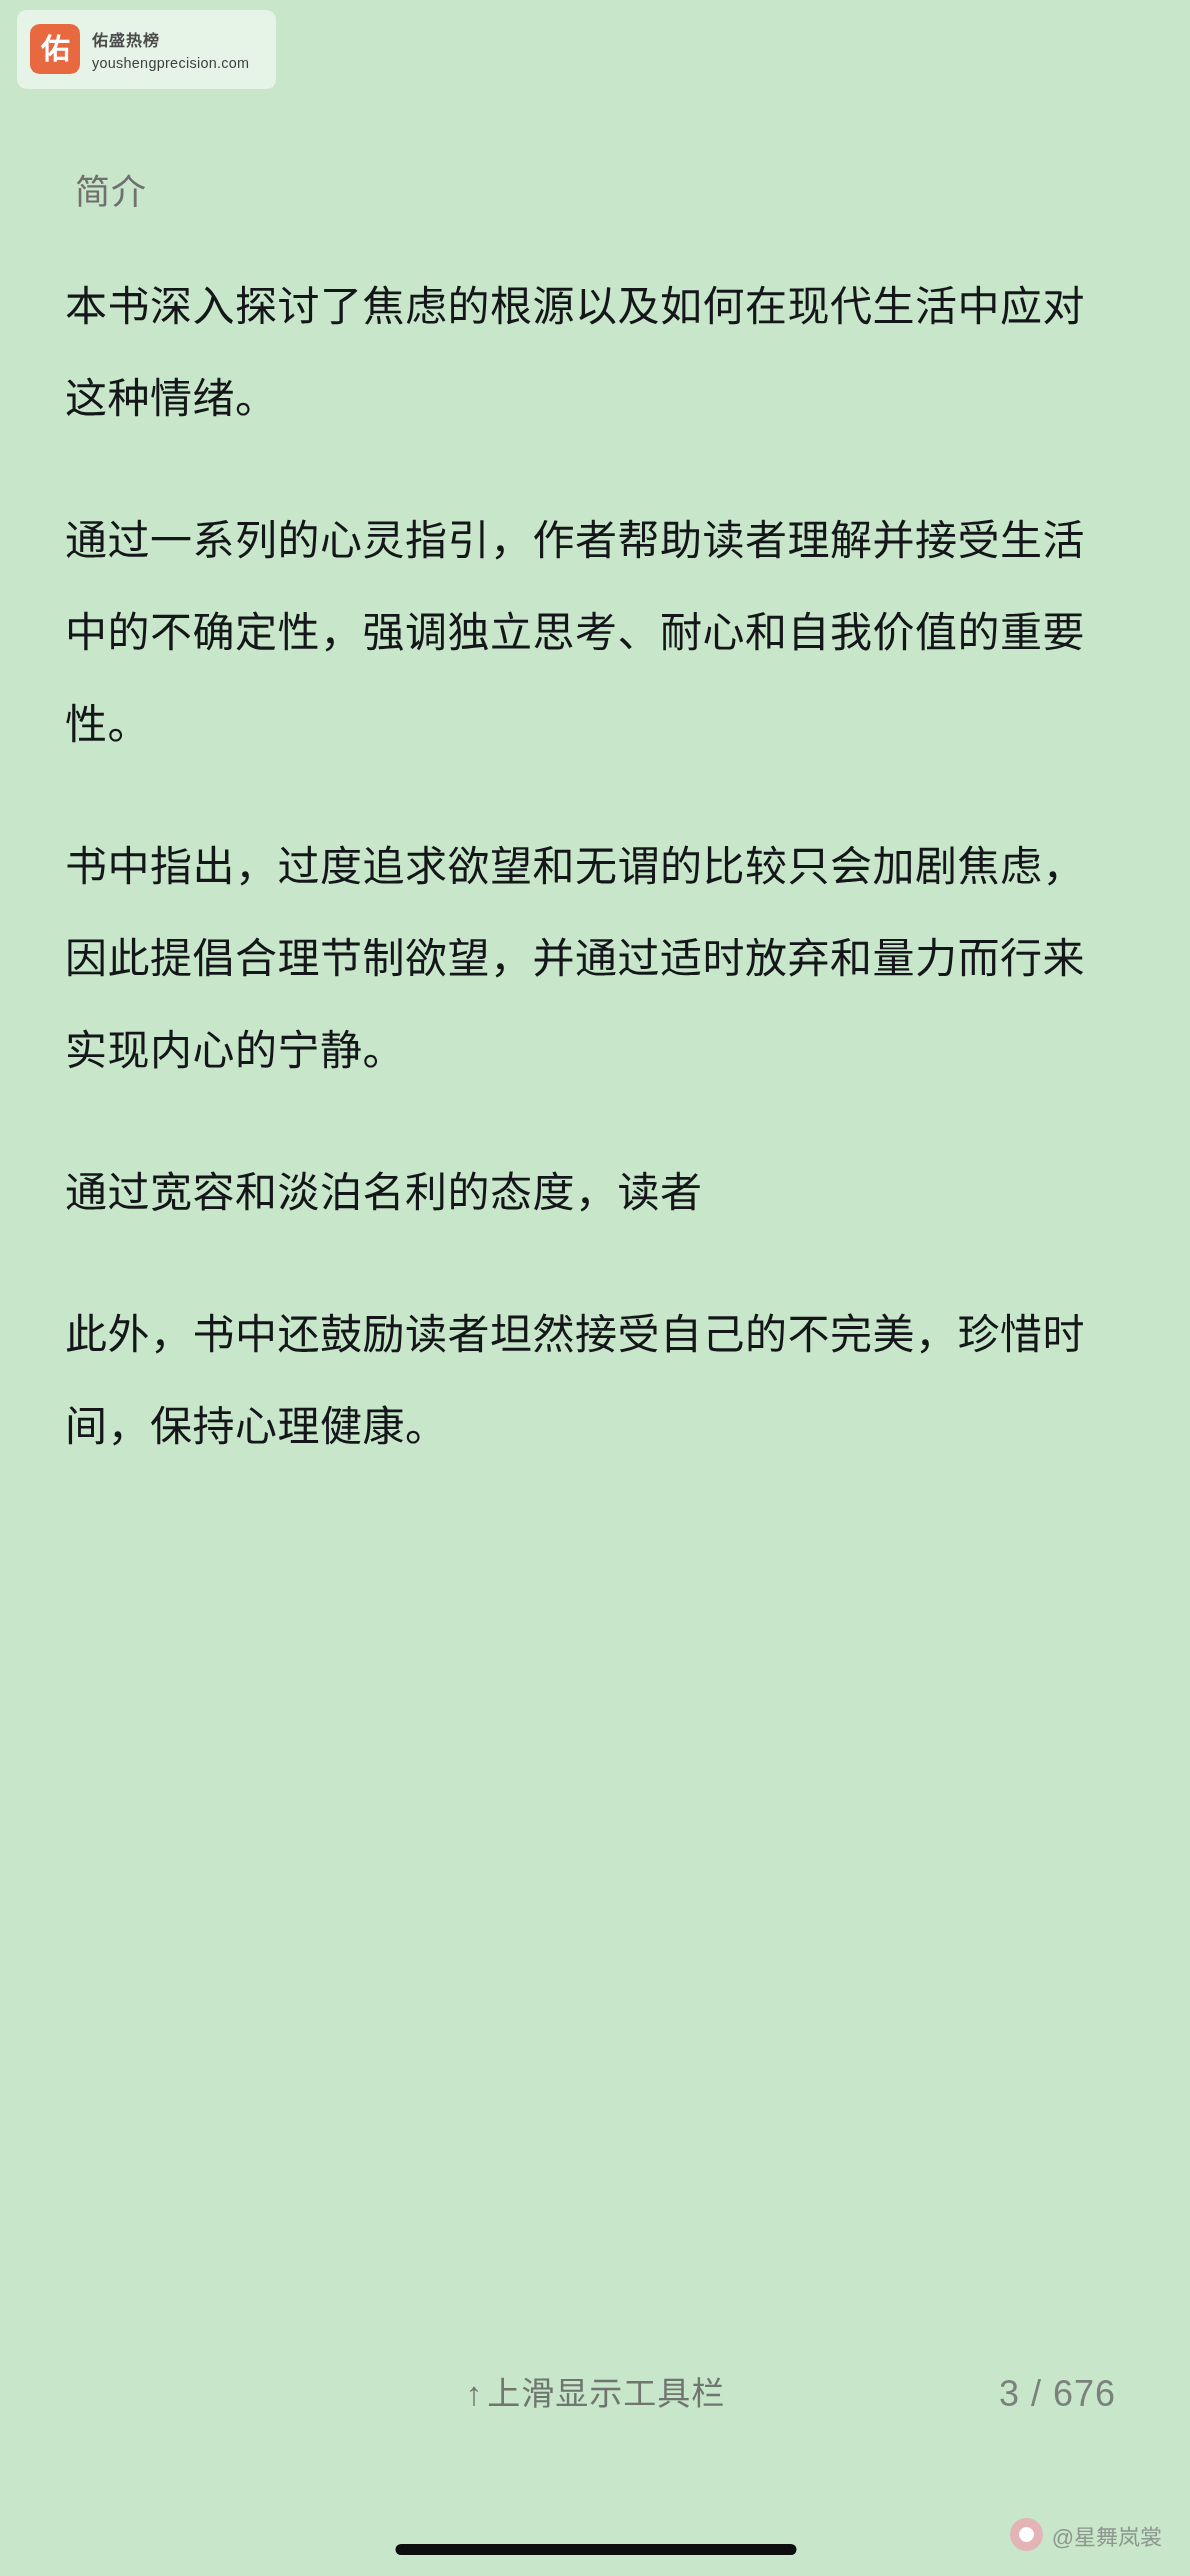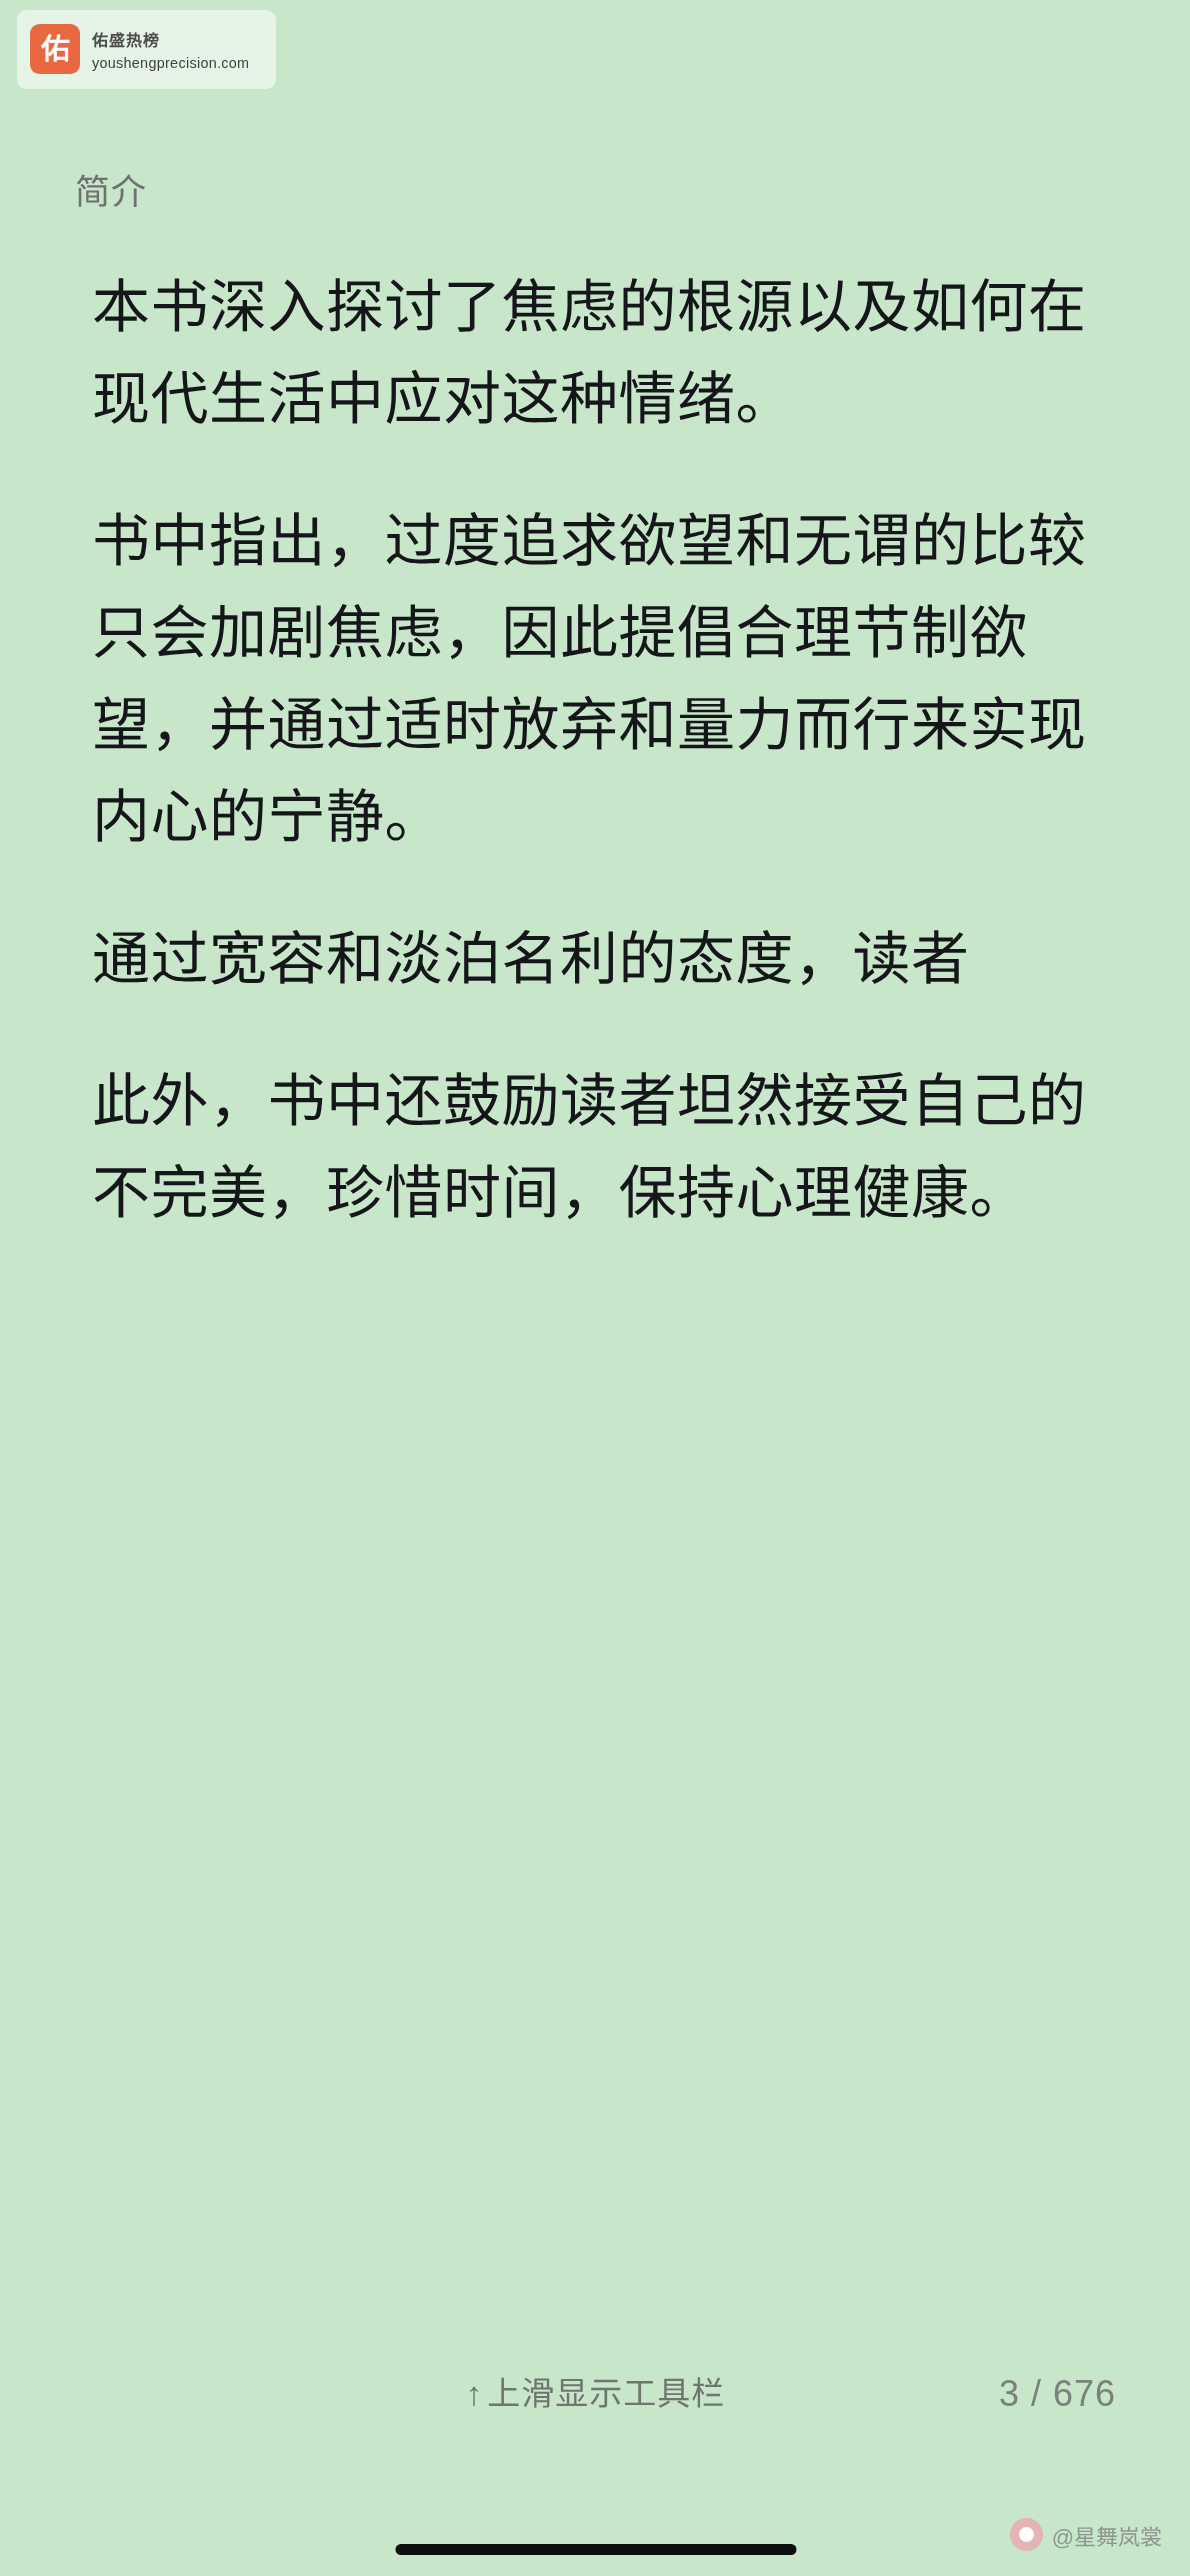--- a/index.html
+++ b/index.html
@@ -73,24 +73,24 @@
   .section-label {
     position: absolute;
     left: 75px;
     top: 163px;
     font-size: 35px;
     color: #707070;
     letter-spacing: 1px;
   }
   .body-text {
     position: absolute;
-    left: 92px;
+    left: 65px;
     top: 261px;
     width: 1041px;
-    font-size: 58px;
+    font-size: 42px;
     line-height: 92px;
     color: #14161a;
     letter-spacing: 0.5px;
   }
   .body-text p {
     margin: 0 0 50px 0;
   }
   .body-text p:last-child {
     margin-bottom: 0;
   }
@@ -176,20 +176,21 @@
   <div class="wm-texts">
     <div class="wm-title">佑盛热榜</div>
     <div class="wm-sub">youshengprecision.com</div>
   </div>
 </div>
 
 <div class="reader">
   <div class="section-label">简介</div>
   <div class="body-text">
     <p>本书深入探讨了焦虑的根源以及如何在现代生活中应对这种情绪。</p>
+    <p>通过一系列的心灵指引，作者帮助读者理解并接受生活中的不确定性，强调独立思考、耐心和自我价值的重要性。</p>
     <p>书中指出，过度追求欲望和无谓的比较只会加剧焦虑，因此提倡合理节制欲望，并通过适时放弃和量力而行来实现内心的宁静。</p>
     <p>通过宽容和淡泊名利的态度，读者</p>
     <p>此外，书中还鼓励读者坦然接受自己的不完美，珍惜时间，保持心理健康。</p>
   </div>
 </div>
 
 <div class="bottom-hint">
   <div class="hint-inner">
     <span class="hint-arrow">↑</span>
     <span>上滑显示工具栏</span>

